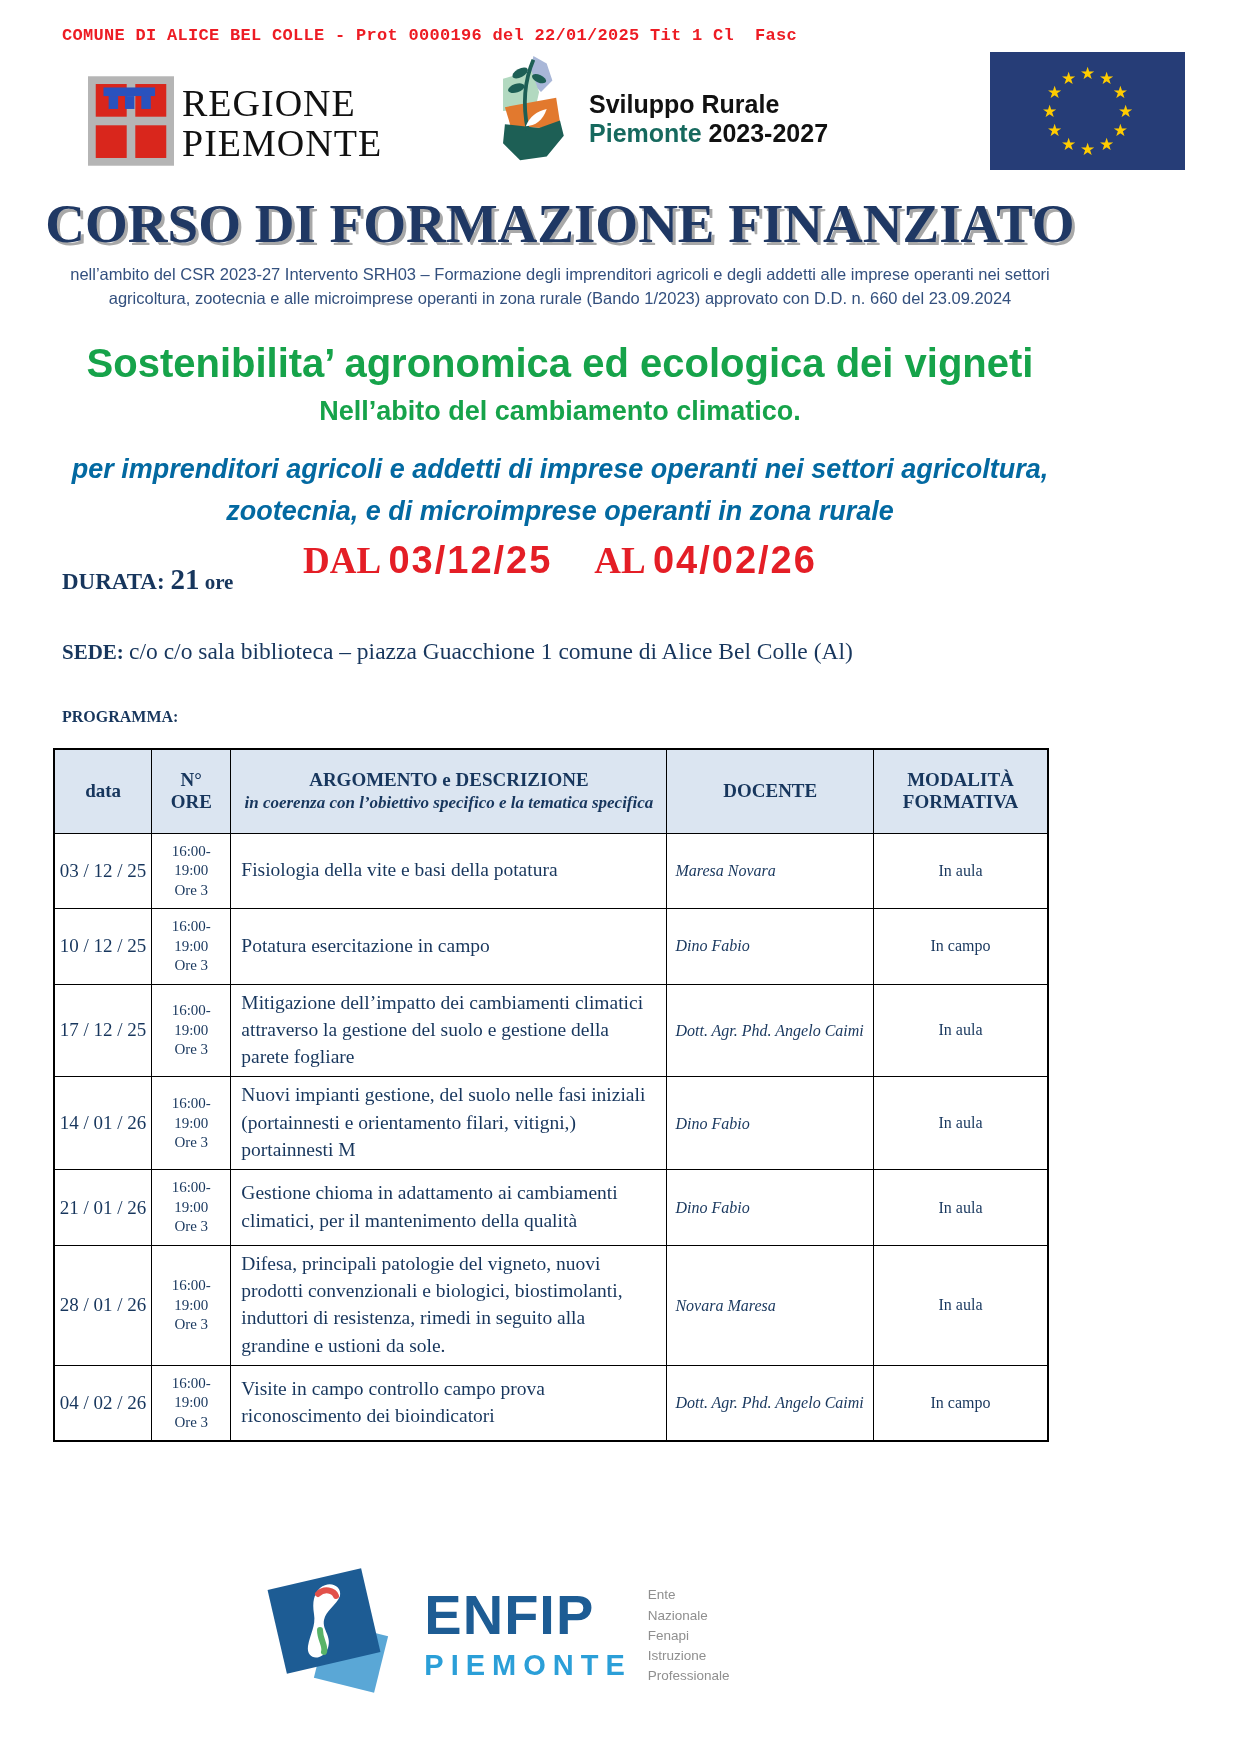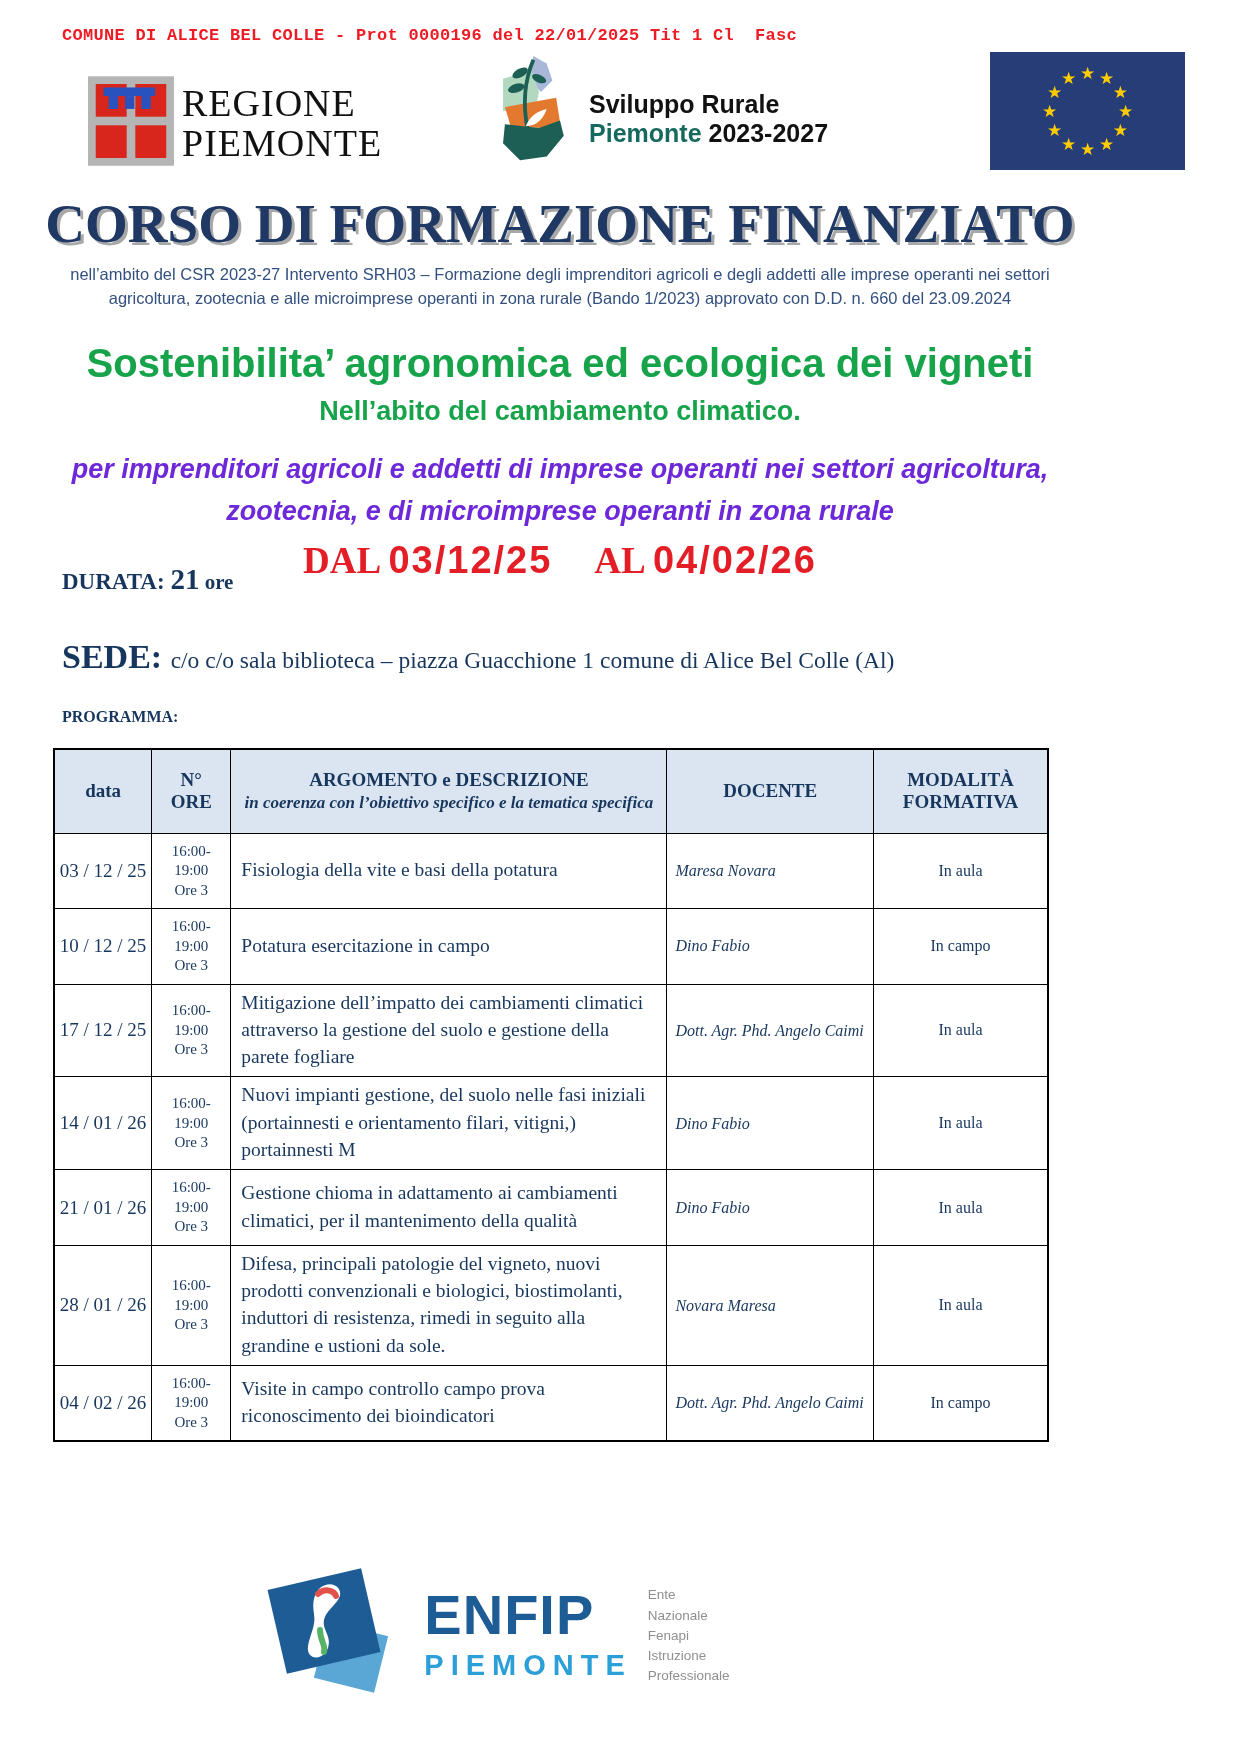--- a/index.html
+++ b/index.html
@@ -51,33 +51,33 @@
   .green-heading {
     margin-top:30px; font-family:"Liberation Sans", sans-serif;
     font-weight:bold; font-size:40px; color:#16a34a; white-space:nowrap;
   }
   .green-sub {
     margin-top:10px; font-family:"Liberation Sans", sans-serif;
     font-weight:bold; font-size:27px; color:#16a34a;
   }
   .audience {
     margin-top:22px; font-family:"Liberation Sans", sans-serif;
-    font-weight:bold; font-style:italic; font-size:27px; color:#6d28d9; line-height:1.55;
+    font-weight:bold; font-style:italic; font-size:27px; color:#0369a1; line-height:1.55;
   }
   .dates-line { margin-top:6px; color:#e41e26; white-space:nowrap; }
   .dates-line .lbl { font-family:"Liberation Serif", serif; font-weight:bold; font-size:37px; }
   .dates-line .dt  { font-family:"Liberation Sans", sans-serif; font-weight:bold; font-size:38px; letter-spacing:2px; }
   .dates-line .gap { display:inline-block; width:42px; }
   
   .durata { position:absolute; top:563px; left:62px; }
   .durata .l { font-weight:bold; font-size:23px; }
   .durata .v { font-weight:bold; font-size:29px; }
   .durata .u { font-weight:bold; font-size:21px; }
   .sede { position:absolute; top:638px; left:62px; }
-  .sede .l { font-weight:bold; font-size:34px;text-align:right; }
+  .sede .l { font-weight:bold; font-size:21px;text-align:right; }
   .sede .v { font-size:23.5px; }
   .programma { position:absolute; top:708px; left:62px; font-weight:bold; font-size:16px; }
   
   .prog-table {
     position:absolute; top:748px; left:53px; width:996px;
     border-collapse:collapse; border:2.5px solid #000;
   }
   .prog-table th, .prog-table td { border:1.6px solid #000; color:#17365d; vertical-align:middle; }
   .prog-table thead th {
     background:#dbe5f1; height:84px; font-size:19px; font-weight:bold; padding:4px 6px;

